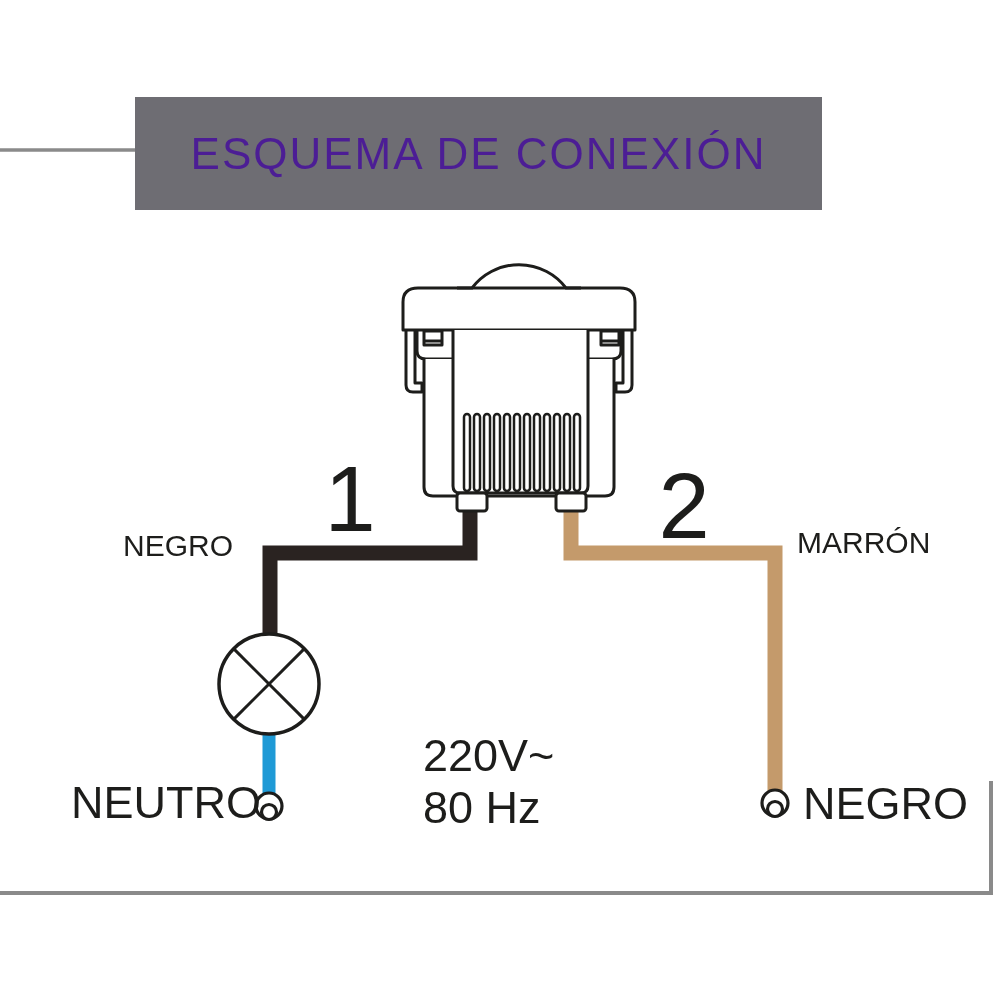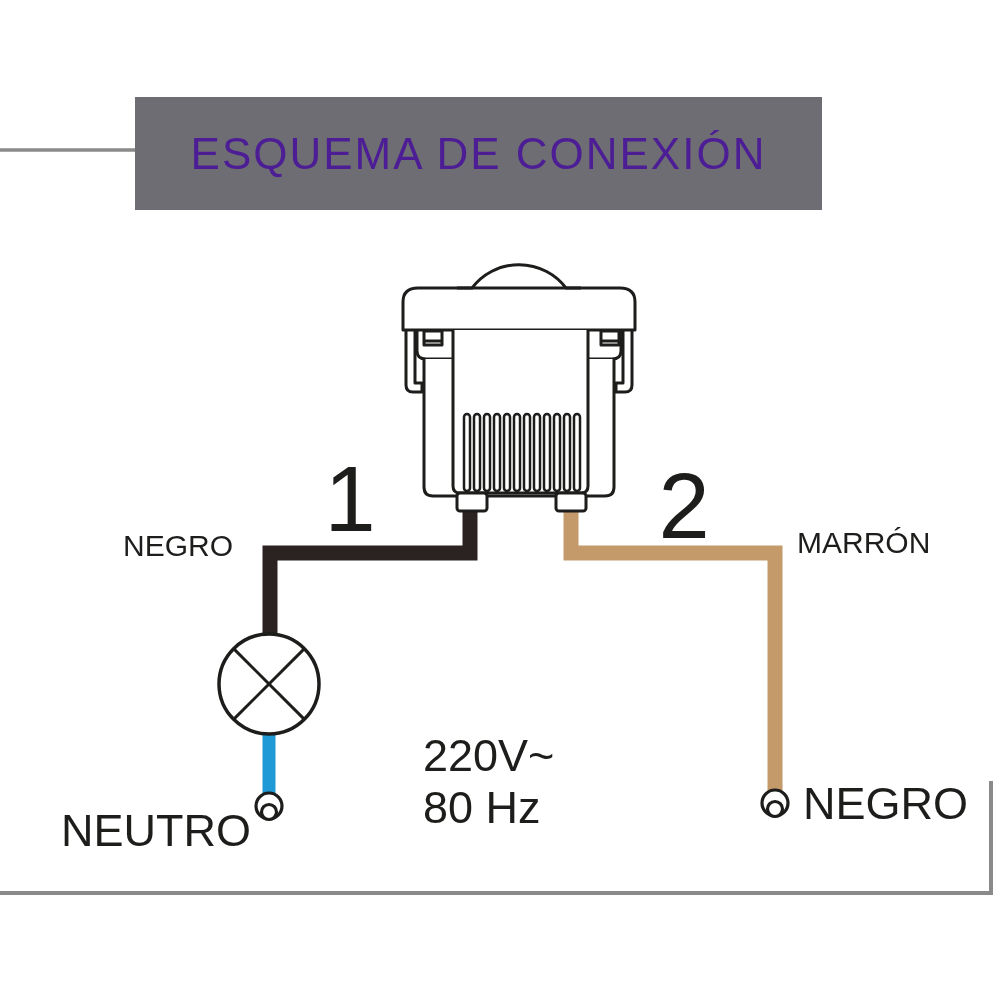--- a/index.html
+++ b/index.html
@@ -88,19 +88,19 @@
   </svg>
 
   <div class="title">ESQUEMA DE CONEXIÓN</div>
 
   <div class="label wirenum" style="left:310px;top:453px;">1</div>
   <div class="label wirenum" style="left:644px;top:460px;">2</div>
 
   <div class="label wirename" style="left:123px;top:531px;">NEGRO</div>
   <div class="label wirename" style="left:797px;top:528px;text-align:right;">MARRÓN</div>
 
-  <div class="label termname" style="left:61px;top:780px;margin-top:28px;">NEUTRO</div>
+  <div class="label termname" style="left:71px;top:780px;">NEUTRO</div>
   <div class="label termname" style="left:803px;top:781px;">NEGRO</div>
 
   <div class="label rating" style="left:423px;top:733px;">220V~</div>
   <div class="label rating" style="left:423px;top:785px;">80 Hz</div>
 
 </div>
 
 </body></html>

